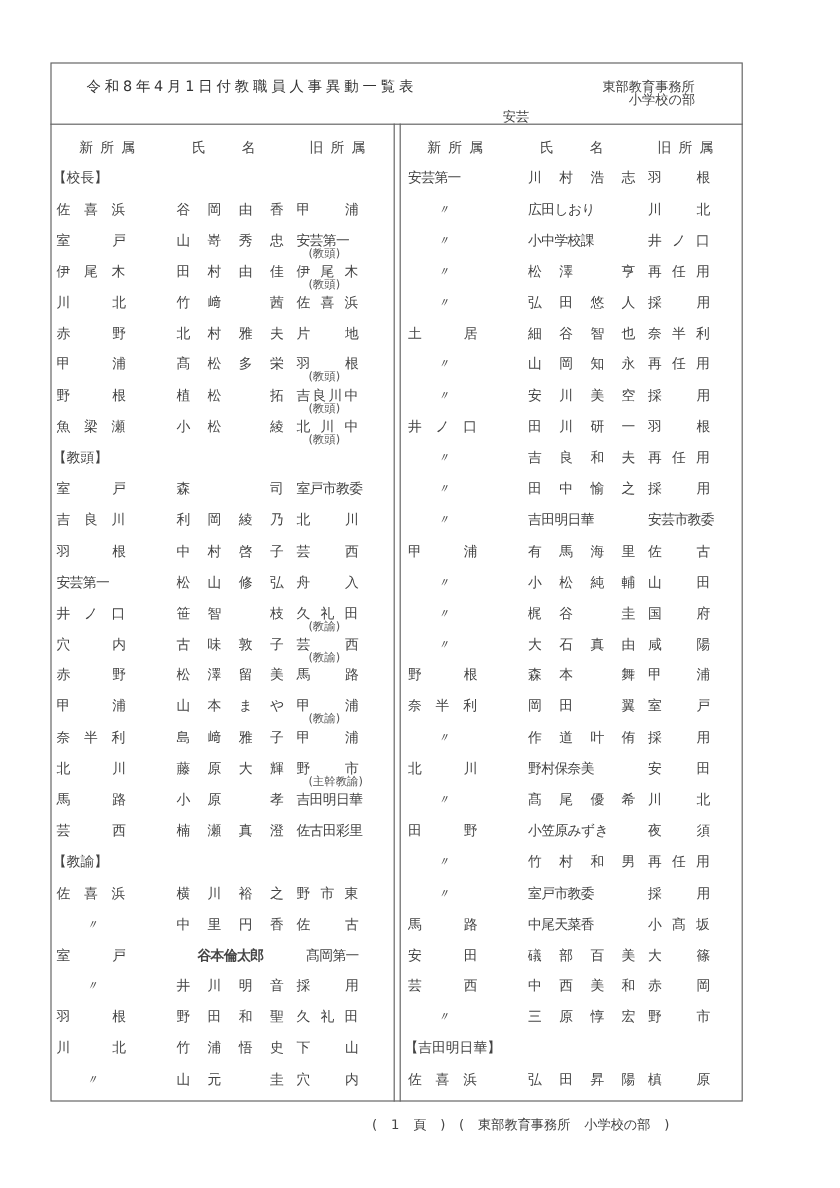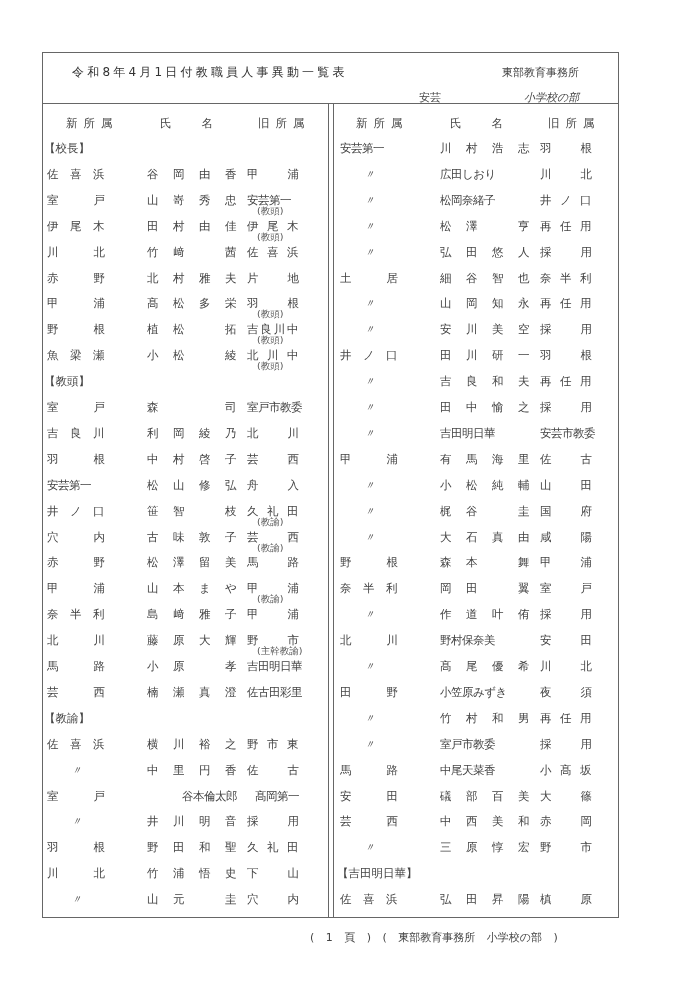--- a/index.html
+++ b/index.html
@@ -6,21 +6,21 @@
   body { width:700px; height:990px; position:relative; overflow:hidden;
          font-family:"DejaVu Sans", sans-serif; color:#333; }
   .frame { position:absolute; left:42px; top:52px; width:577px; height:866px;
            border:1.5px solid #666; box-sizing:border-box; }
   .hdr-line { position:absolute; left:42px; top:103px; width:577px; height:0;
               border-top:1.5px solid #666; }
   .vline { position:absolute; top:103px; height:815px; width:0; border-left:1.2px solid #666; }
   .title { position:absolute; left:72px; top:64px; font-size:12px; letter-spacing:3.2px; color:#333; }
   .office { position:absolute; left:502px; top:65px; font-size:11px; color:#444; }
   .area { position:absolute; left:419px; top:90px; font-size:11px; color:#444; }
-  .division { position:absolute; left:524px; top:90px; font-size:11px; color:#444;font-style:italic; }
+  .division { position:absolute; left:524px; top:76px; font-size:11px; color:#444; }
   .colhead { position:absolute; top:116px; font-size:11.5px; color:#444; letter-spacing:6px; white-space:nowrap; }
   .row { position:absolute; height:18px; font-size:11.5px; color:#444; white-space:nowrap; }
   .cell { position:absolute; top:0; display:flex; justify-content:space-between; }
   .cell.newp { left:0; width:58px; }
   .cell.name { left:100px; width:90px; }
   .cell.oldp { left:200px; width:52px; }
   .ditto { position:absolute; left:24px; top:0; font-style:italic; font-size:11px; }
   .section { position:absolute; font-size:11.5px; color:#444; }
   .note { position:absolute; font-size:9.5px; color:#555; white-space:nowrap; }
   .footer { position:absolute; top:930px; left:310px; font-size:11px; color:#444; white-space:nowrap; word-spacing:8px; }
@@ -416,21 +416,21 @@
       <div class="cell oldp">
         <span>佐</span>
         <span>古</span>
       </div>
     </div>
     <div class="row" style="left: 47px; top: 788.5px; width: 260px;">
       <div class="cell newp">
         <span>室</span>
         <span>戸</span>
       </div>
-      <div class="cell name" style="justify-content: flex-end;">
+      <div class="cell name" style="justify-content: center; font-weight: bold;">
         <span style="letter-spacing: -0.5px;">谷本倫太郎</span>
       </div>
       <div class="cell oldp" style="justify-content: flex-end;">
         <span style="letter-spacing: -0.5px;">髙岡第一</span>
       </div>
     </div>
     <div class="row" style="left: 47px; top: 814.4px; width: 260px;">
       <div class="cell newp">
         <span class="ditto">〃</span>
       </div>
@@ -520,21 +520,21 @@
       <div class="cell oldp">
         <span>川</span>
         <span>北</span>
       </div>
     </div>
     <div class="row" style="left: 340px; top: 192.8px; width: 260px;">
       <div class="cell newp">
         <span class="ditto">〃</span>
       </div>
       <div class="cell name" style="justify-content: flex-start;">
-        <span style="letter-spacing: -0.5px;">松岡奈緒子</span>
+        <span style="letter-spacing: -0.5px;">小中学校課</span>
       </div>
       <div class="cell oldp">
         <span style="width: 12px;">井</span>
         <span style="width: 12px;">ノ</span>
         <span style="width: 12px;">口</span>
       </div>
     </div>
     <div class="row" style="left: 340px; top: 218.7px; width: 260px;">
       <div class="cell newp">
         <span class="ditto">〃</span>

